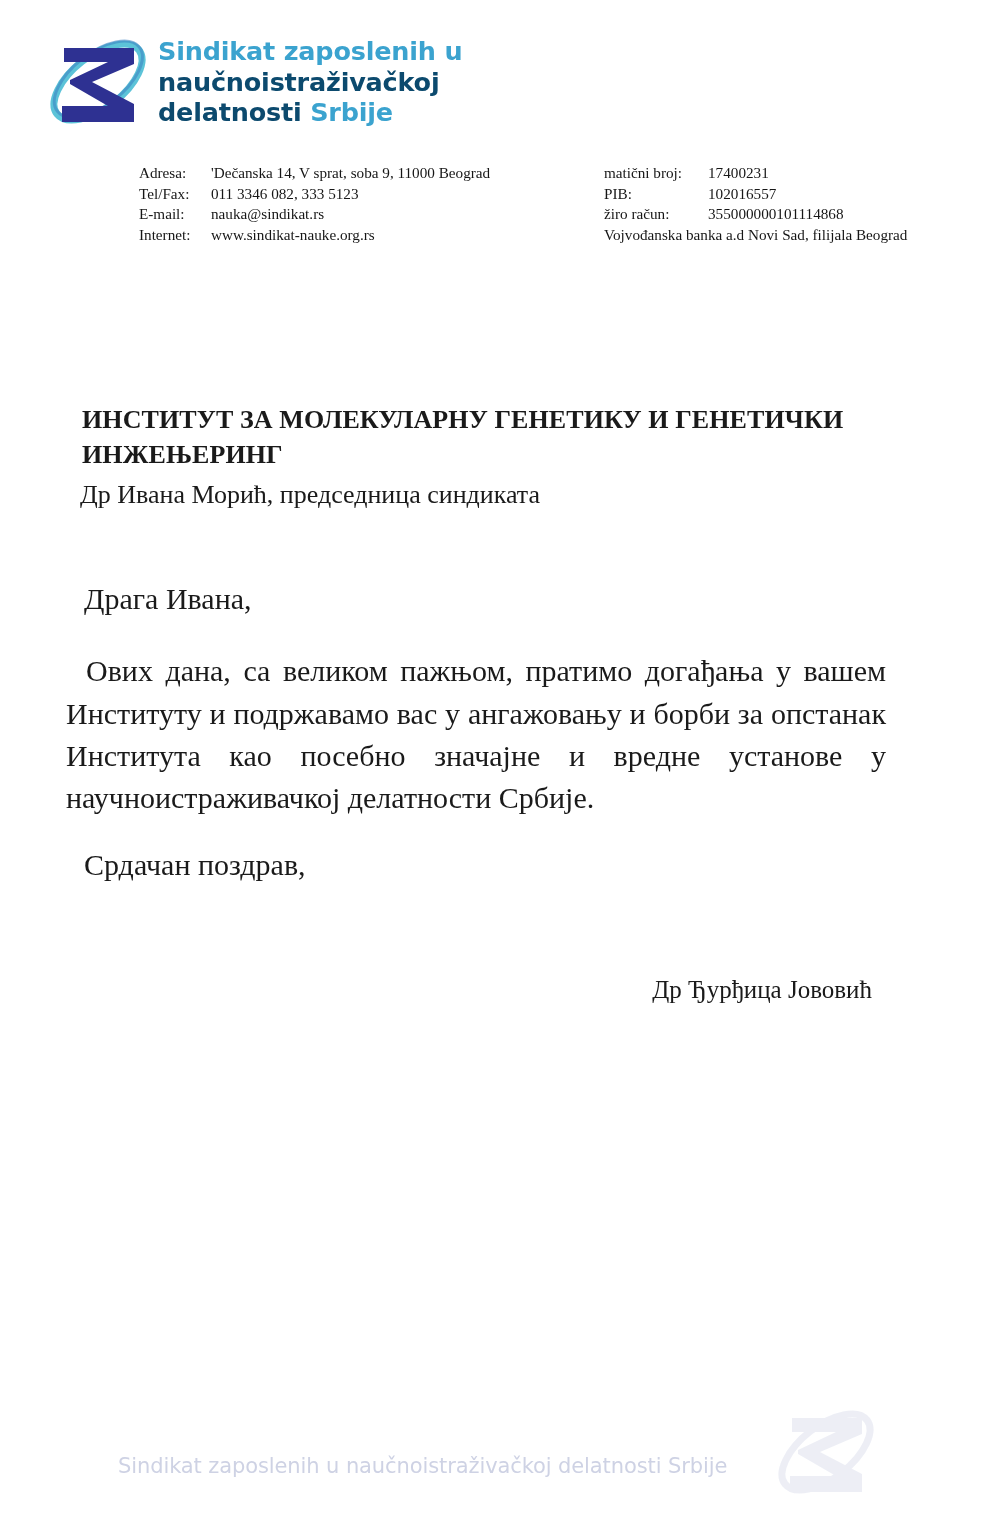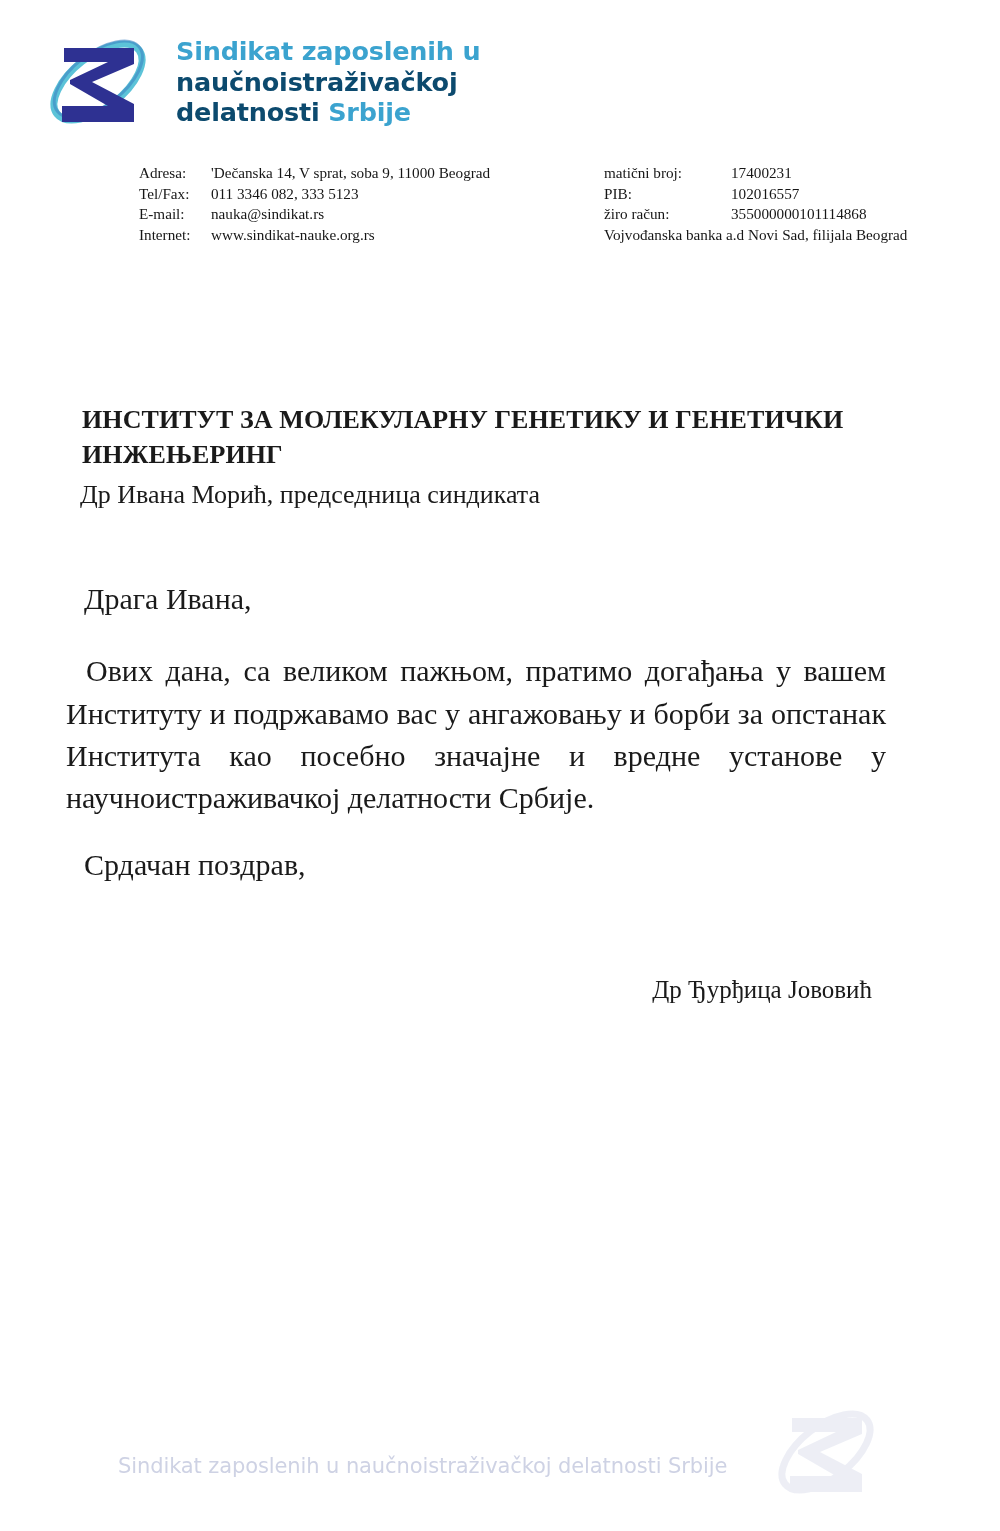--- a/index.html
+++ b/index.html
@@ -17,21 +17,21 @@
     overflow: hidden;
   }
 
   
   .letterhead {
     position: absolute;
     top: 30px;
     left: 42px;
     display: flex;
     align-items: center;
-    gap: 22px;
+    gap: 4px;
   }
   .logo-mark {
     width: 112px;
     height: 104px;
     flex: 0 0 auto;
     position: relative;
   }
   .logo-mark svg { display: block; width: 100%; height: 100%; }
 
   .logo-text {
@@ -63,21 +63,21 @@
     top: 0;
   }
   .contact-right {
     position: absolute;
     left: 604px;
     top: 0;
   }
   .cl-row { display: flex; }
   .cl-key { width: 72px; flex: 0 0 72px; }
   .cl-val { white-space: nowrap; }
-  .cr-row { display: flex; gap: 23px; }
+  .cr-row { display: flex; }
   .cr-key { width: 104px; flex: 0 0 104px; }
   .cr-val { white-space: nowrap; }
   .cr-wide { white-space: nowrap; }
 
   
   .recipient {
     position: absolute;
     top: 398px;
     left: 78px;
     width: 844px;

